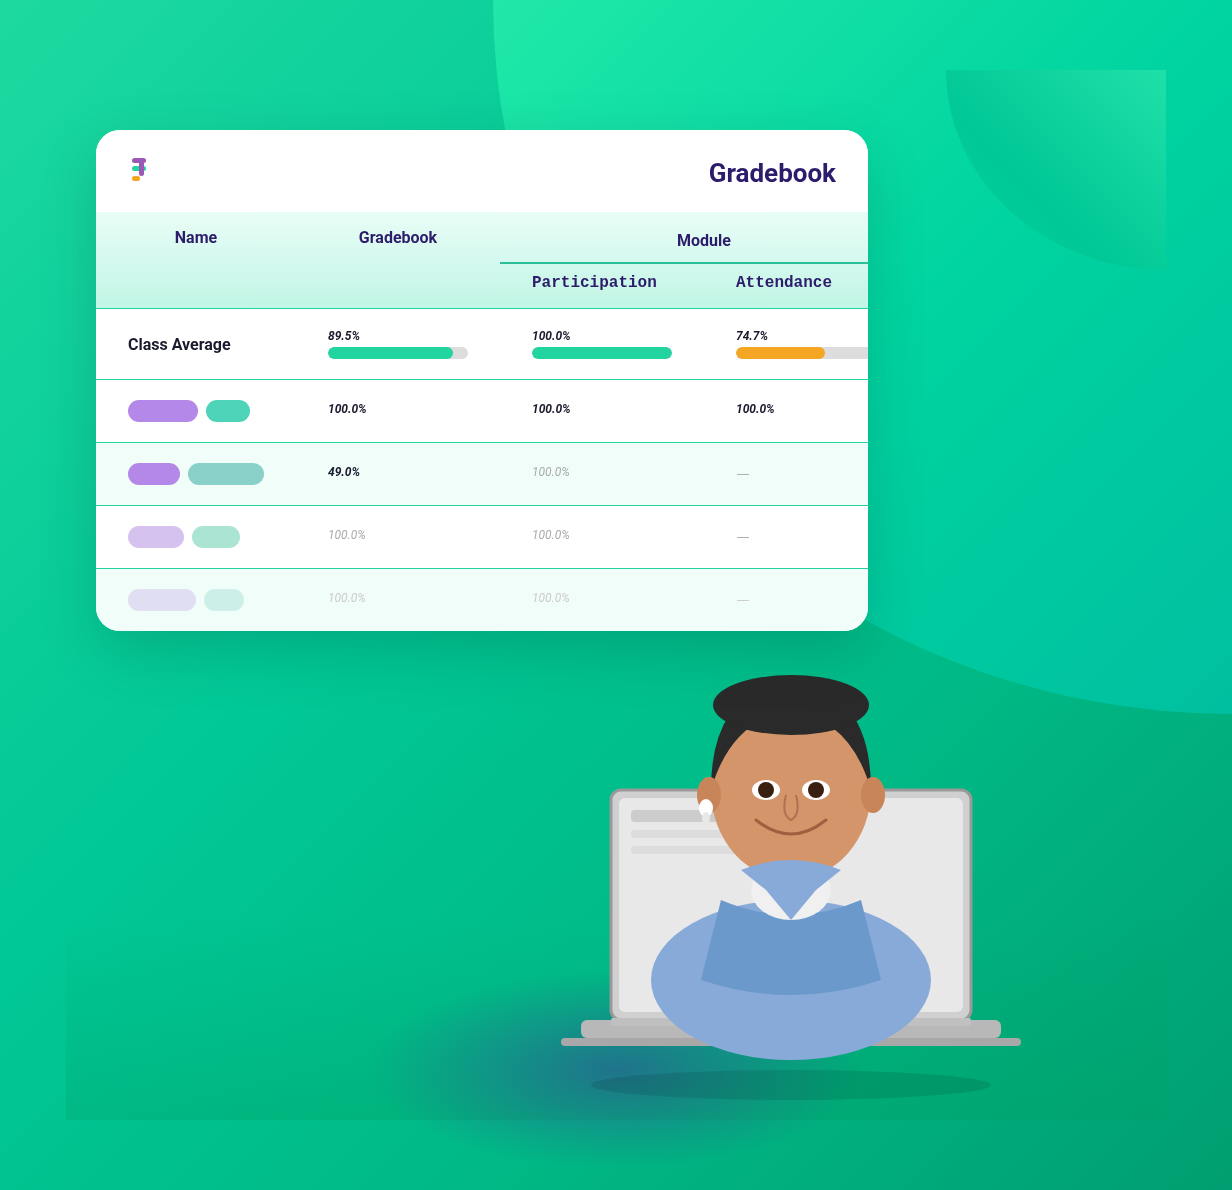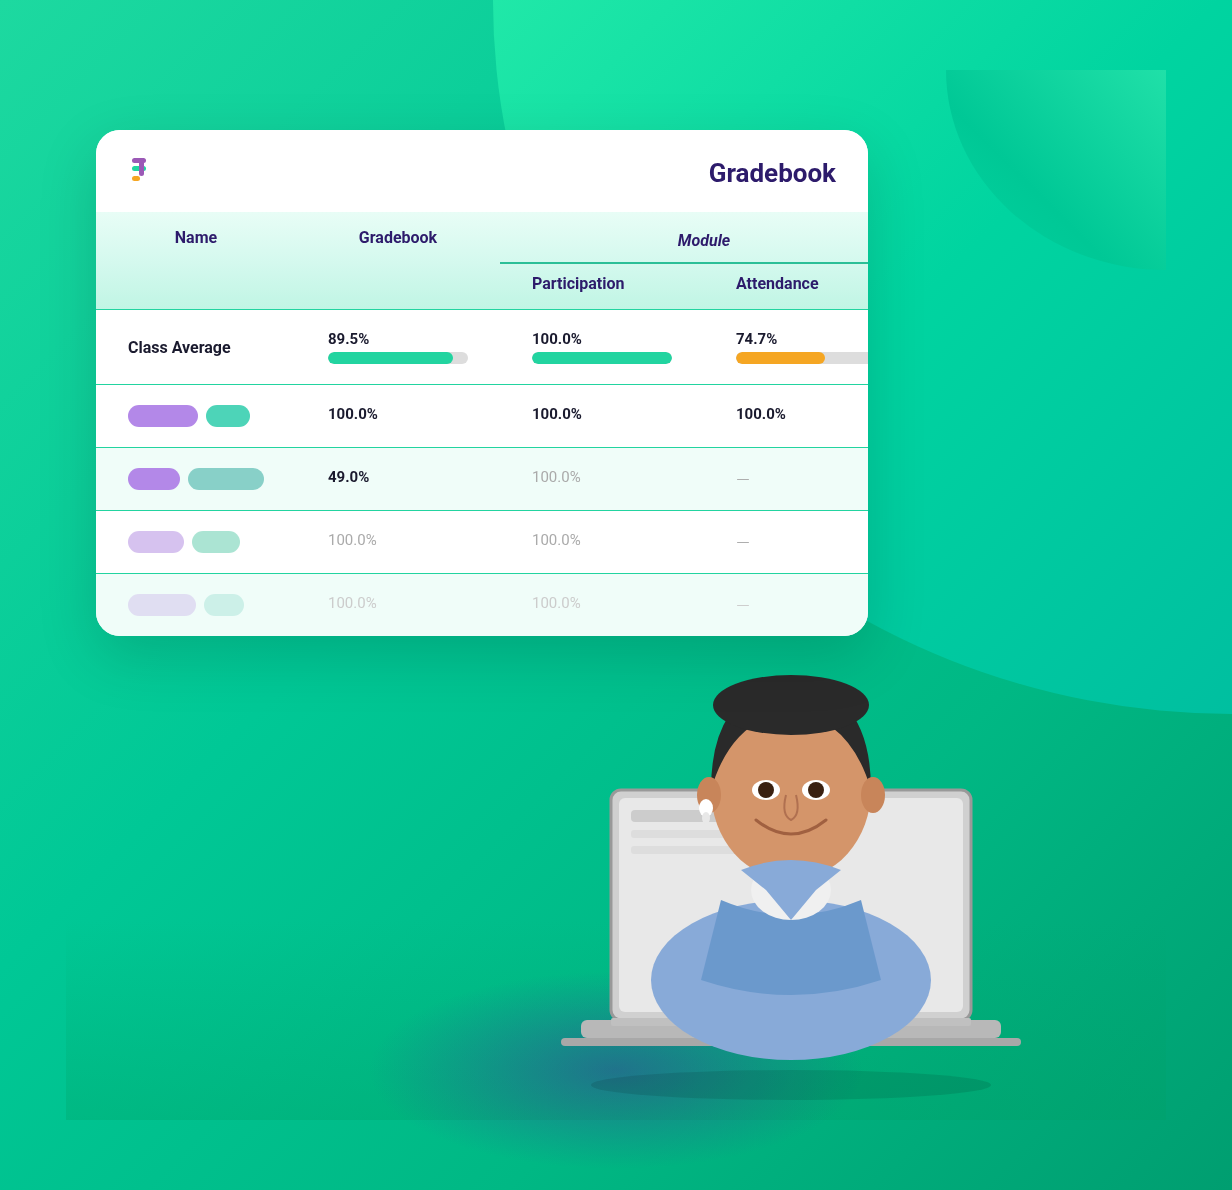--- a/index.html
+++ b/index.html
@@ -90,26 +90,26 @@
       padding: 16px 32px;
       text-align: center;
       font-size: 16px;
       font-weight: 700;
       color: #2d1b6b;
     }
 
     .header-row-1 th.module-header {
       border-bottom: 2px solid #2bbf97;
       padding-bottom: 10px;
-      font-style: italic;
     }
 
     
     .header-row-2 {
       background: linear-gradient(180deg, #d4f9ee 0%, #c0f5e4 100%);
+      font-family: Liberation Mono, monospace;
     }
 
     .header-row-2 th {
       padding: 10px 32px 16px 32px;
       text-align: left;
       font-size: 16px;
       font-weight: 700;
       color: #2d1b6b;
     }
 
@@ -132,24 +132,25 @@
     }
 
     .class-average-label {
       font-weight: 700;
       font-size: 16px;
       color: #1a1a2e;
     }
 
     .score-value {
       font-weight: 700;
-      font-size: 15px;
+      font-size: 12px;
       color: #1a1a2e;
       display: block;
       margin-bottom: 4px;
+      font-style: italic;
     }
 
     .progress-bar-container {
       width: 140px;
       height: 12px;
       background: #ddd;
       border-radius: 6px;
       overflow: hidden;
     }
 

